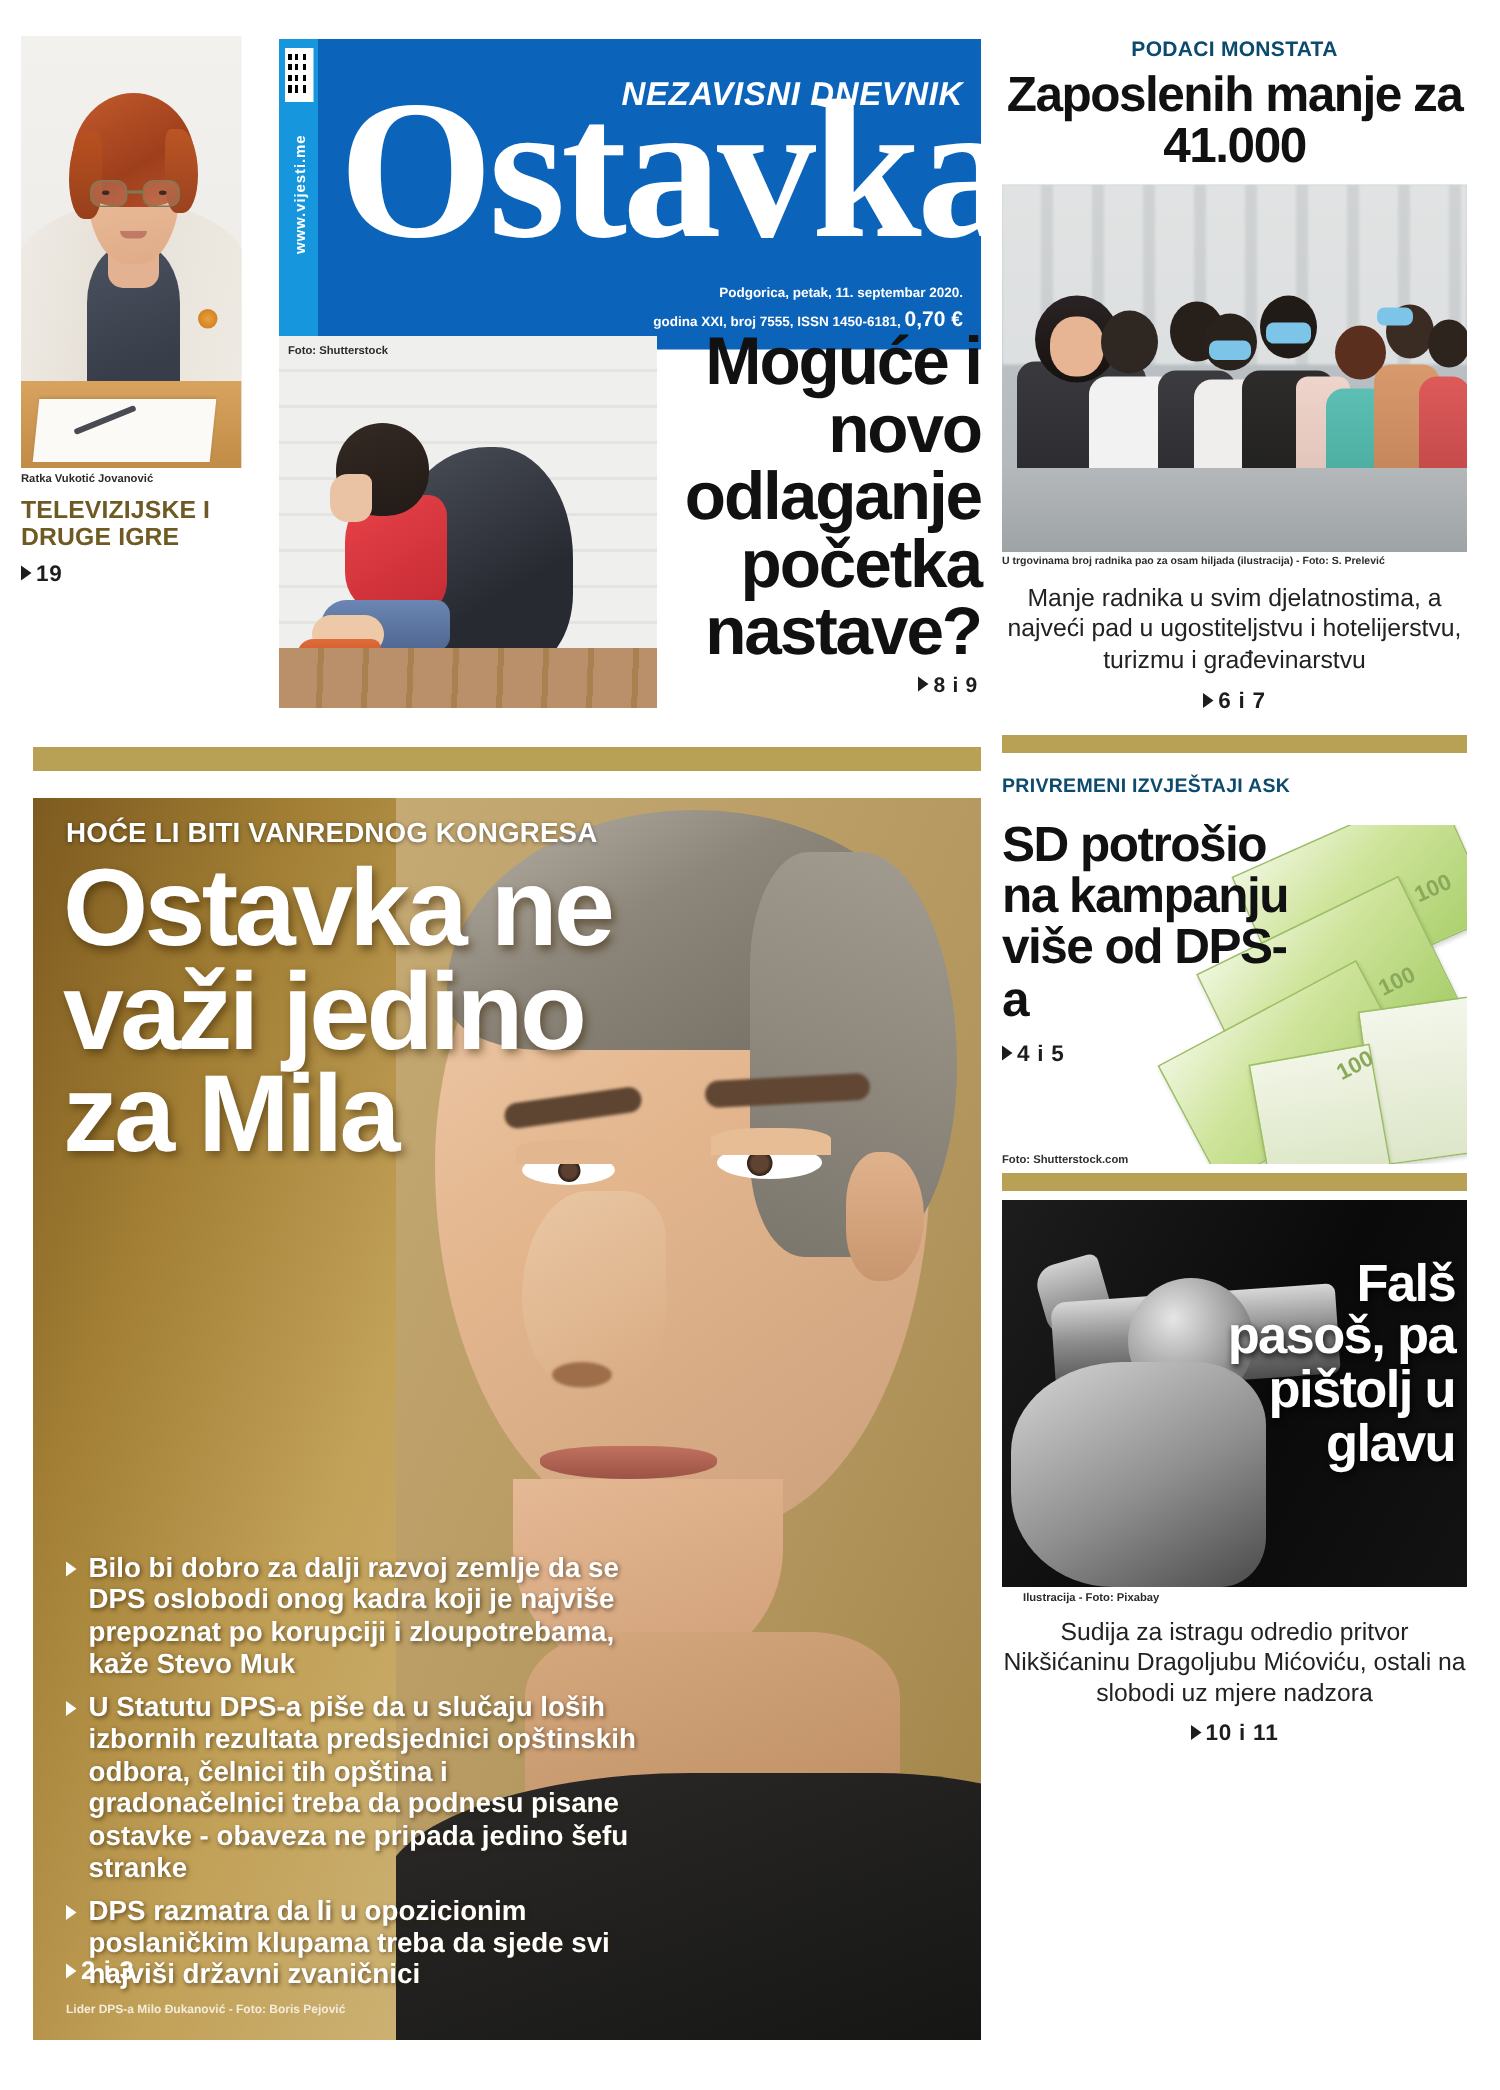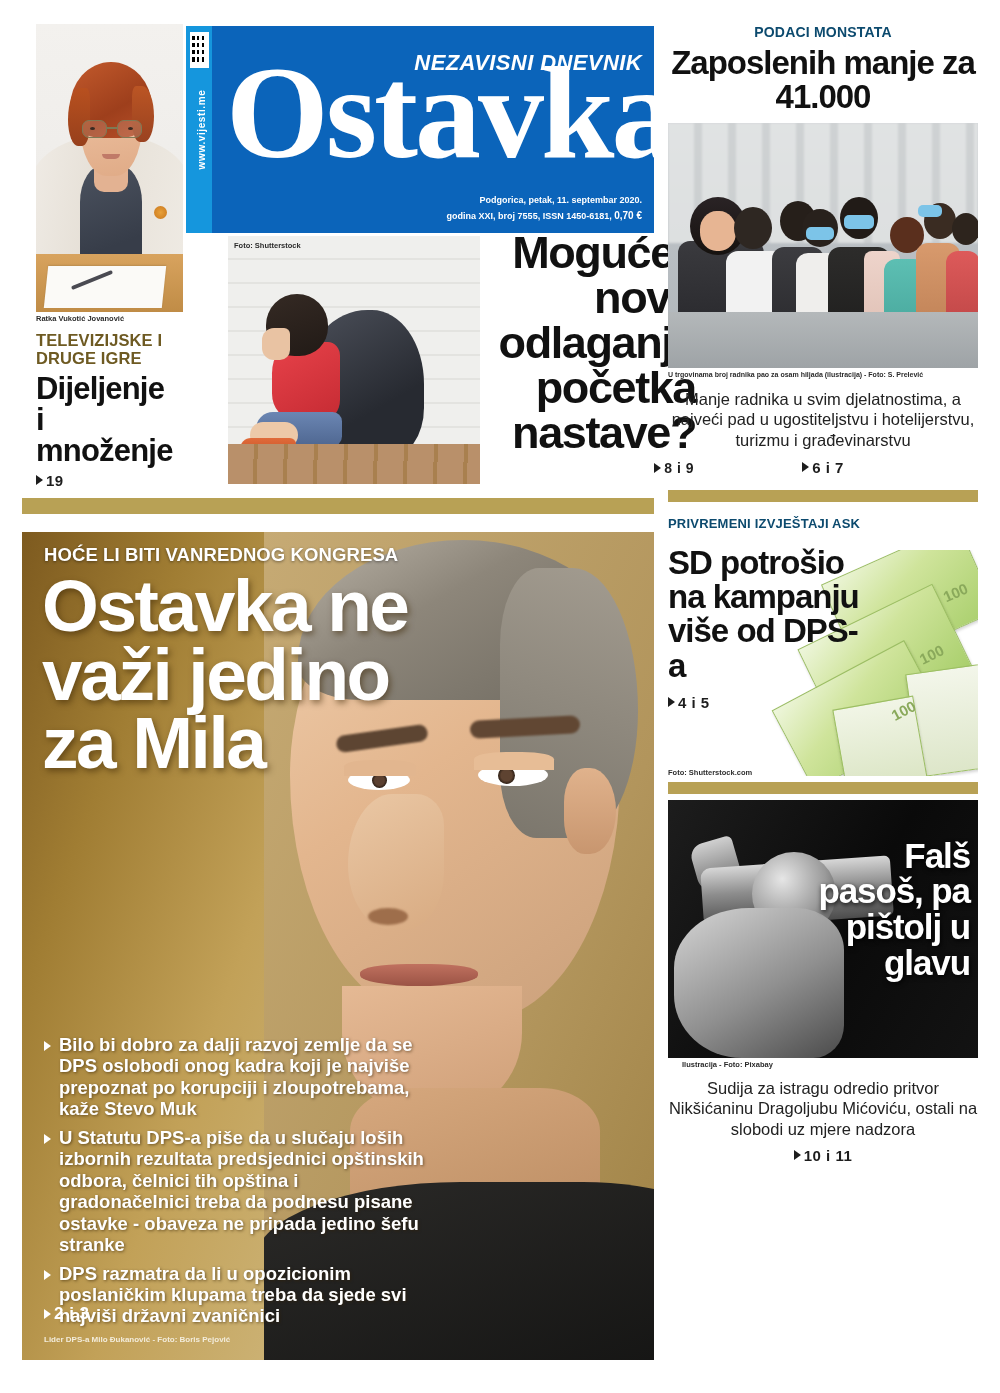--- a/index.html
+++ b/index.html
@@ -25,21 +25,21 @@
   .pageref .tri {
     width:0;height:0;border-left:7px solid #1d1d1d;
     border-top:5px solid transparent;border-bottom:5px solid transparent;
     display:inline-block;
   }
   .pageref.light { color:#fff; }
   .pageref.light .tri { border-left-color:#fff; }
   .photocap { font-size:8px; color:#333; line-height:1.15; }
 
   
-  #tl { left:36px; top:24px; width:136px; }
+  #tl { left:14px; top:24px; width:136px; }
   #tl-photo {
     width:147px; height:288px; position:relative; overflow:hidden;
     background:
       radial-gradient(ellipse 60px 45px at 72px 236px, rgba(0,0,0,.07), transparent 70%),
       linear-gradient(#f3f1ee 0%, #efedea 55%, #e8e4df 100%);
   }
   
   #tl-photo .desk {
     position:absolute; left:0; bottom:0; width:100%; height:58px;
     background:linear-gradient(#d8a35e, #c08c46);
@@ -153,24 +153,24 @@
   }
   #mast-title {
     position:absolute; left:40px; top:22px; color:#fff;
     font-family:"Liberation Serif", serif; font-size:132px; line-height:.98;
     font-weight:700; letter-spacing:-3px;
   }
   #mast-sub {
     position:absolute; right:12px; bottom:10px; color:#fff; text-align:right;
     font-size:9px; line-height:1.5; font-weight:600;
   }
-  #mast-sub b { font-size:10px; }
-
-  
-  #school { left:186px; top:236px; width:468px; height:248px;margin-left:42px; }
+  #mast-sub b { font-size:14px; }
+
+  
+  #school { left:186px; top:224px; width:468px; height:248px; }
   #school-photo {
     position:absolute; left:0; top:0; width:252px; height:248px; overflow:hidden;
     background:
       repeating-linear-gradient(#efefed 0 22px,#e3e3e0 22px 24px);
   }
   #school-photo .floor {
     position:absolute; left:0; bottom:0; width:100%; height:40px;
     background:repeating-linear-gradient(92deg,#b9906a 0 26px,#a9804f 26px 30px);
   }
   #school-photo .bag {
@@ -477,21 +477,20 @@
       <div class="eye l"></div>
         <div class="eye r"></div>
         <div class="mouth"></div>
       <div class="badge"></div>
       <div class="desk"></div>
         <div class="paper"></div>
         <div class="pen"></div>
     </div>
     <div id="tl-cap">Ratka Vukotić Jovanović</div>
     <div id="tl-kicker" class="kicker">TELEVIZIJSKE I DRUGE IGRE</div>
-    <div id="tl-head">Dijeljenje i množenje</div>
     <div id="tl-page" class="pageref">
       <span class="tri"></span>
       <span>19</span>
     </div>
   </div>
 
   <div id="masthead">
     <div id="mast-strip">
       <div id="qr">
           <div class="q"></div>

